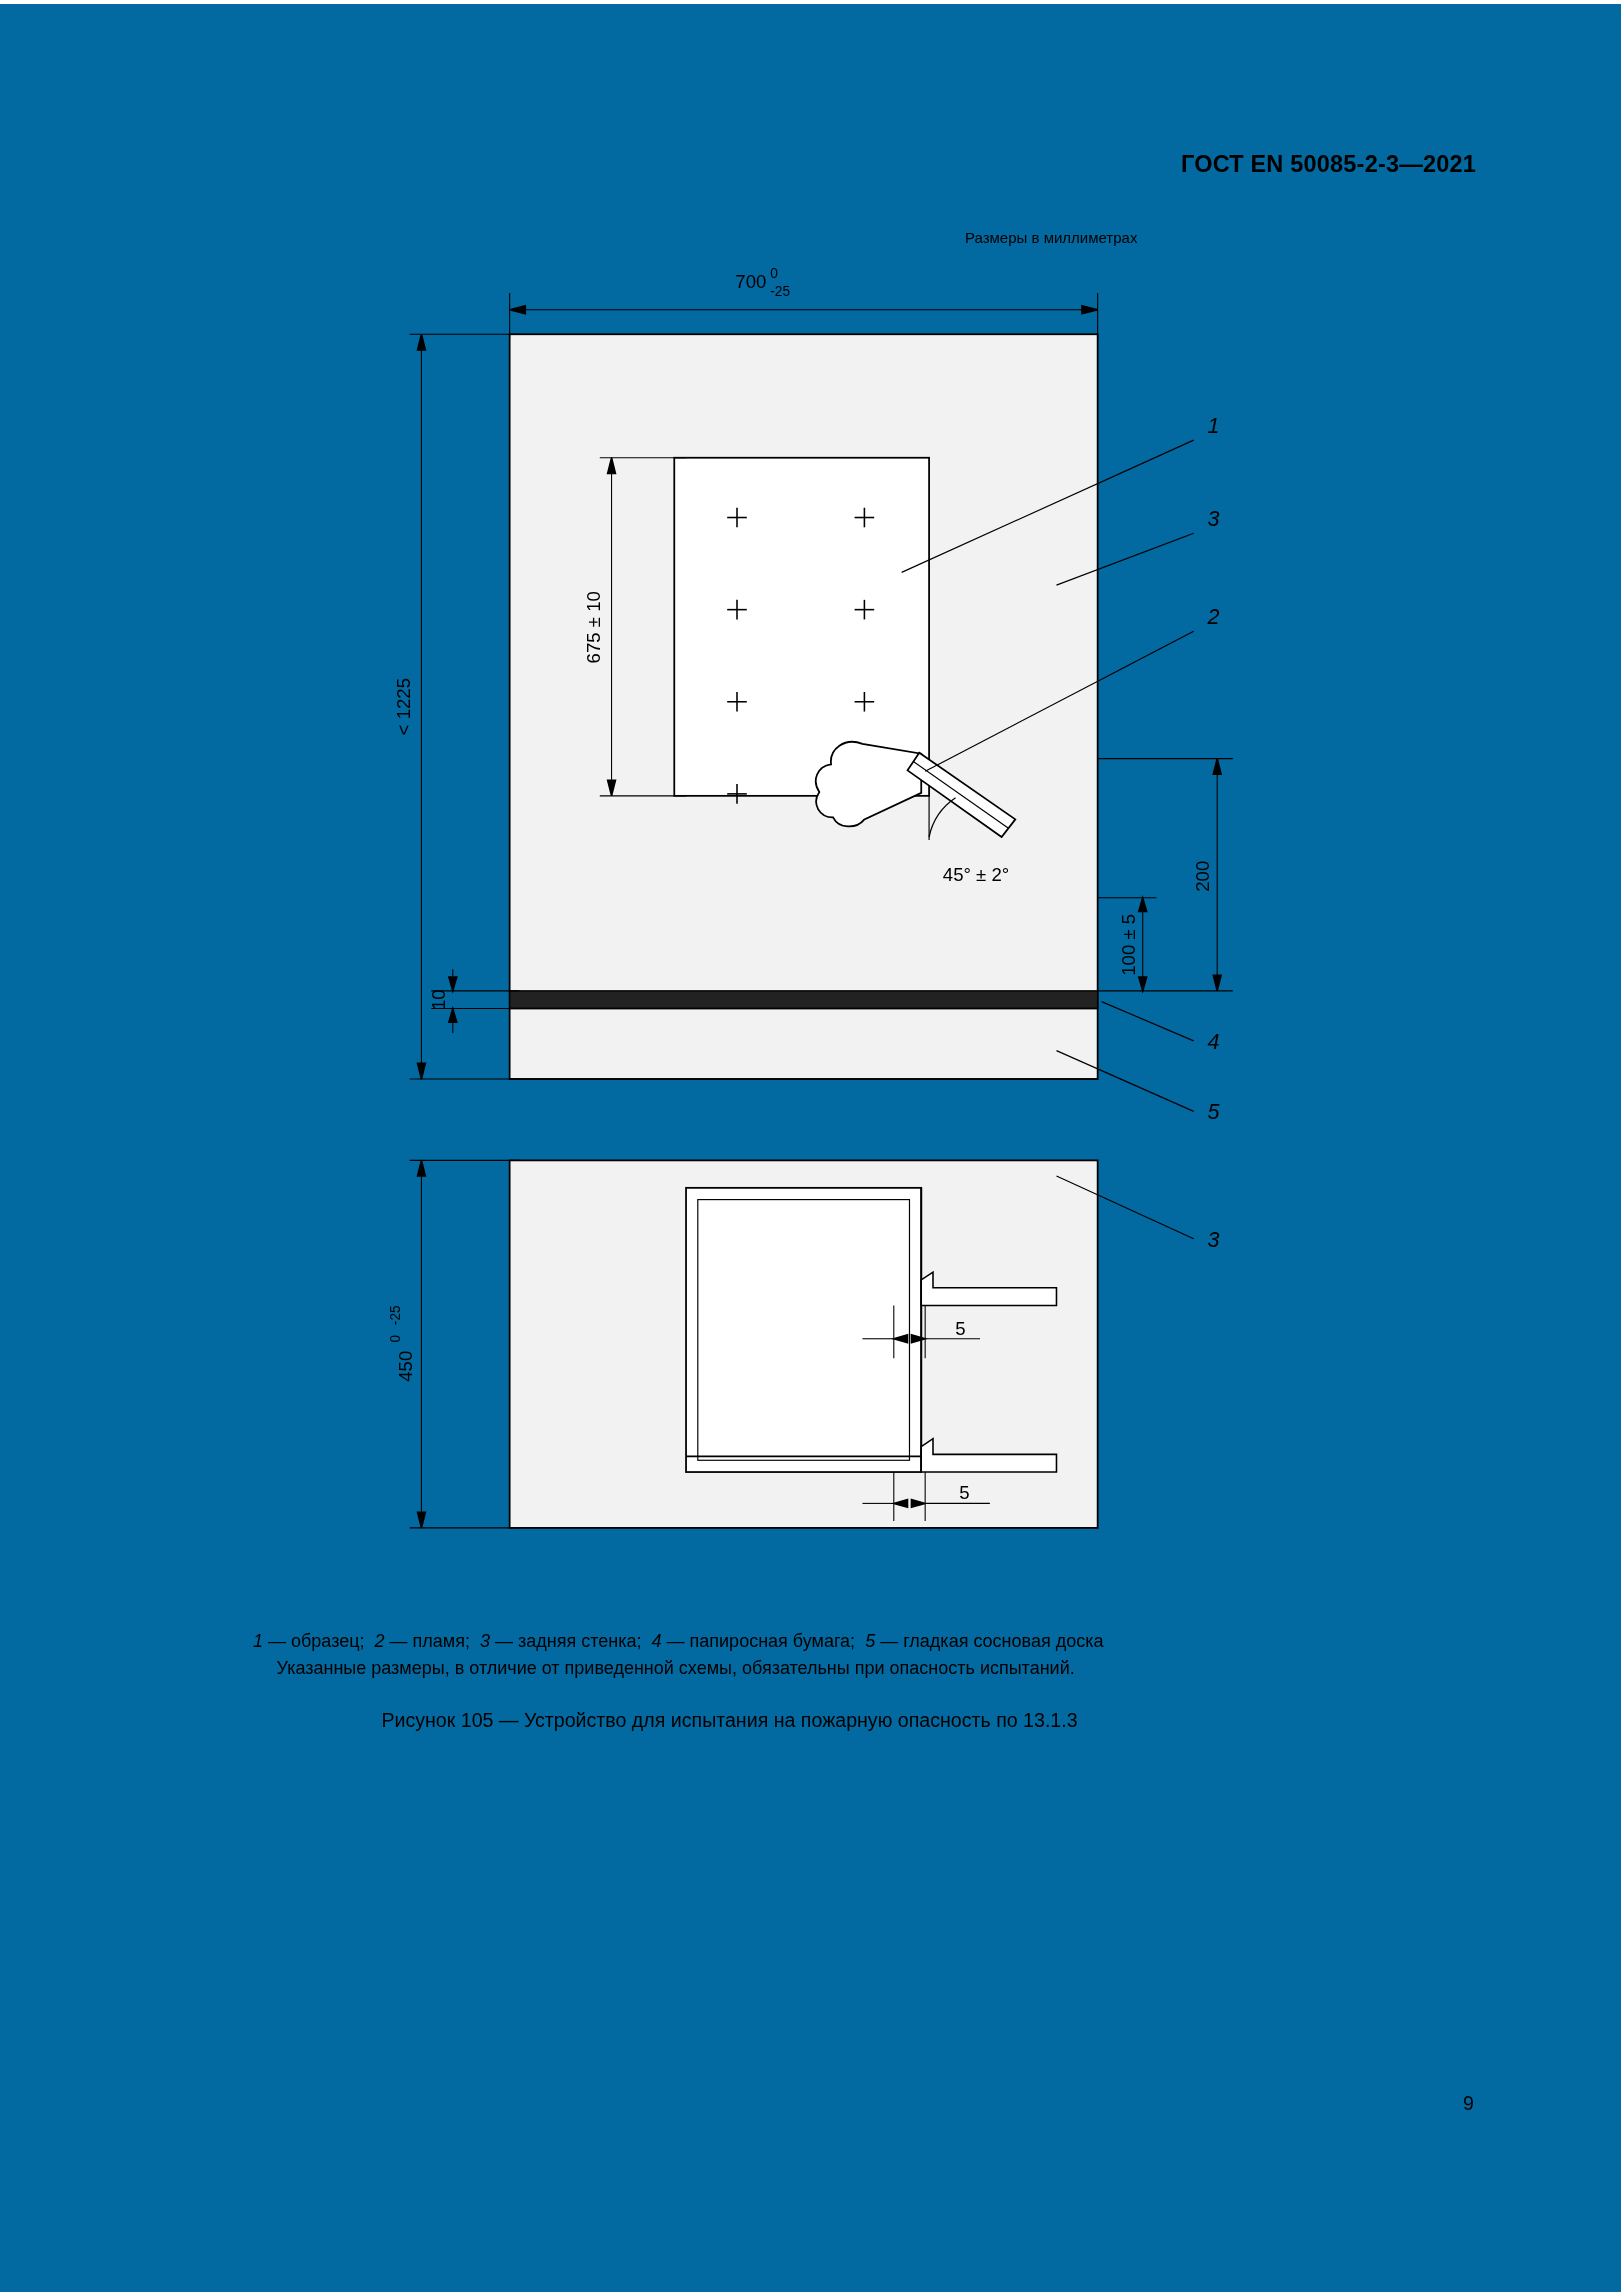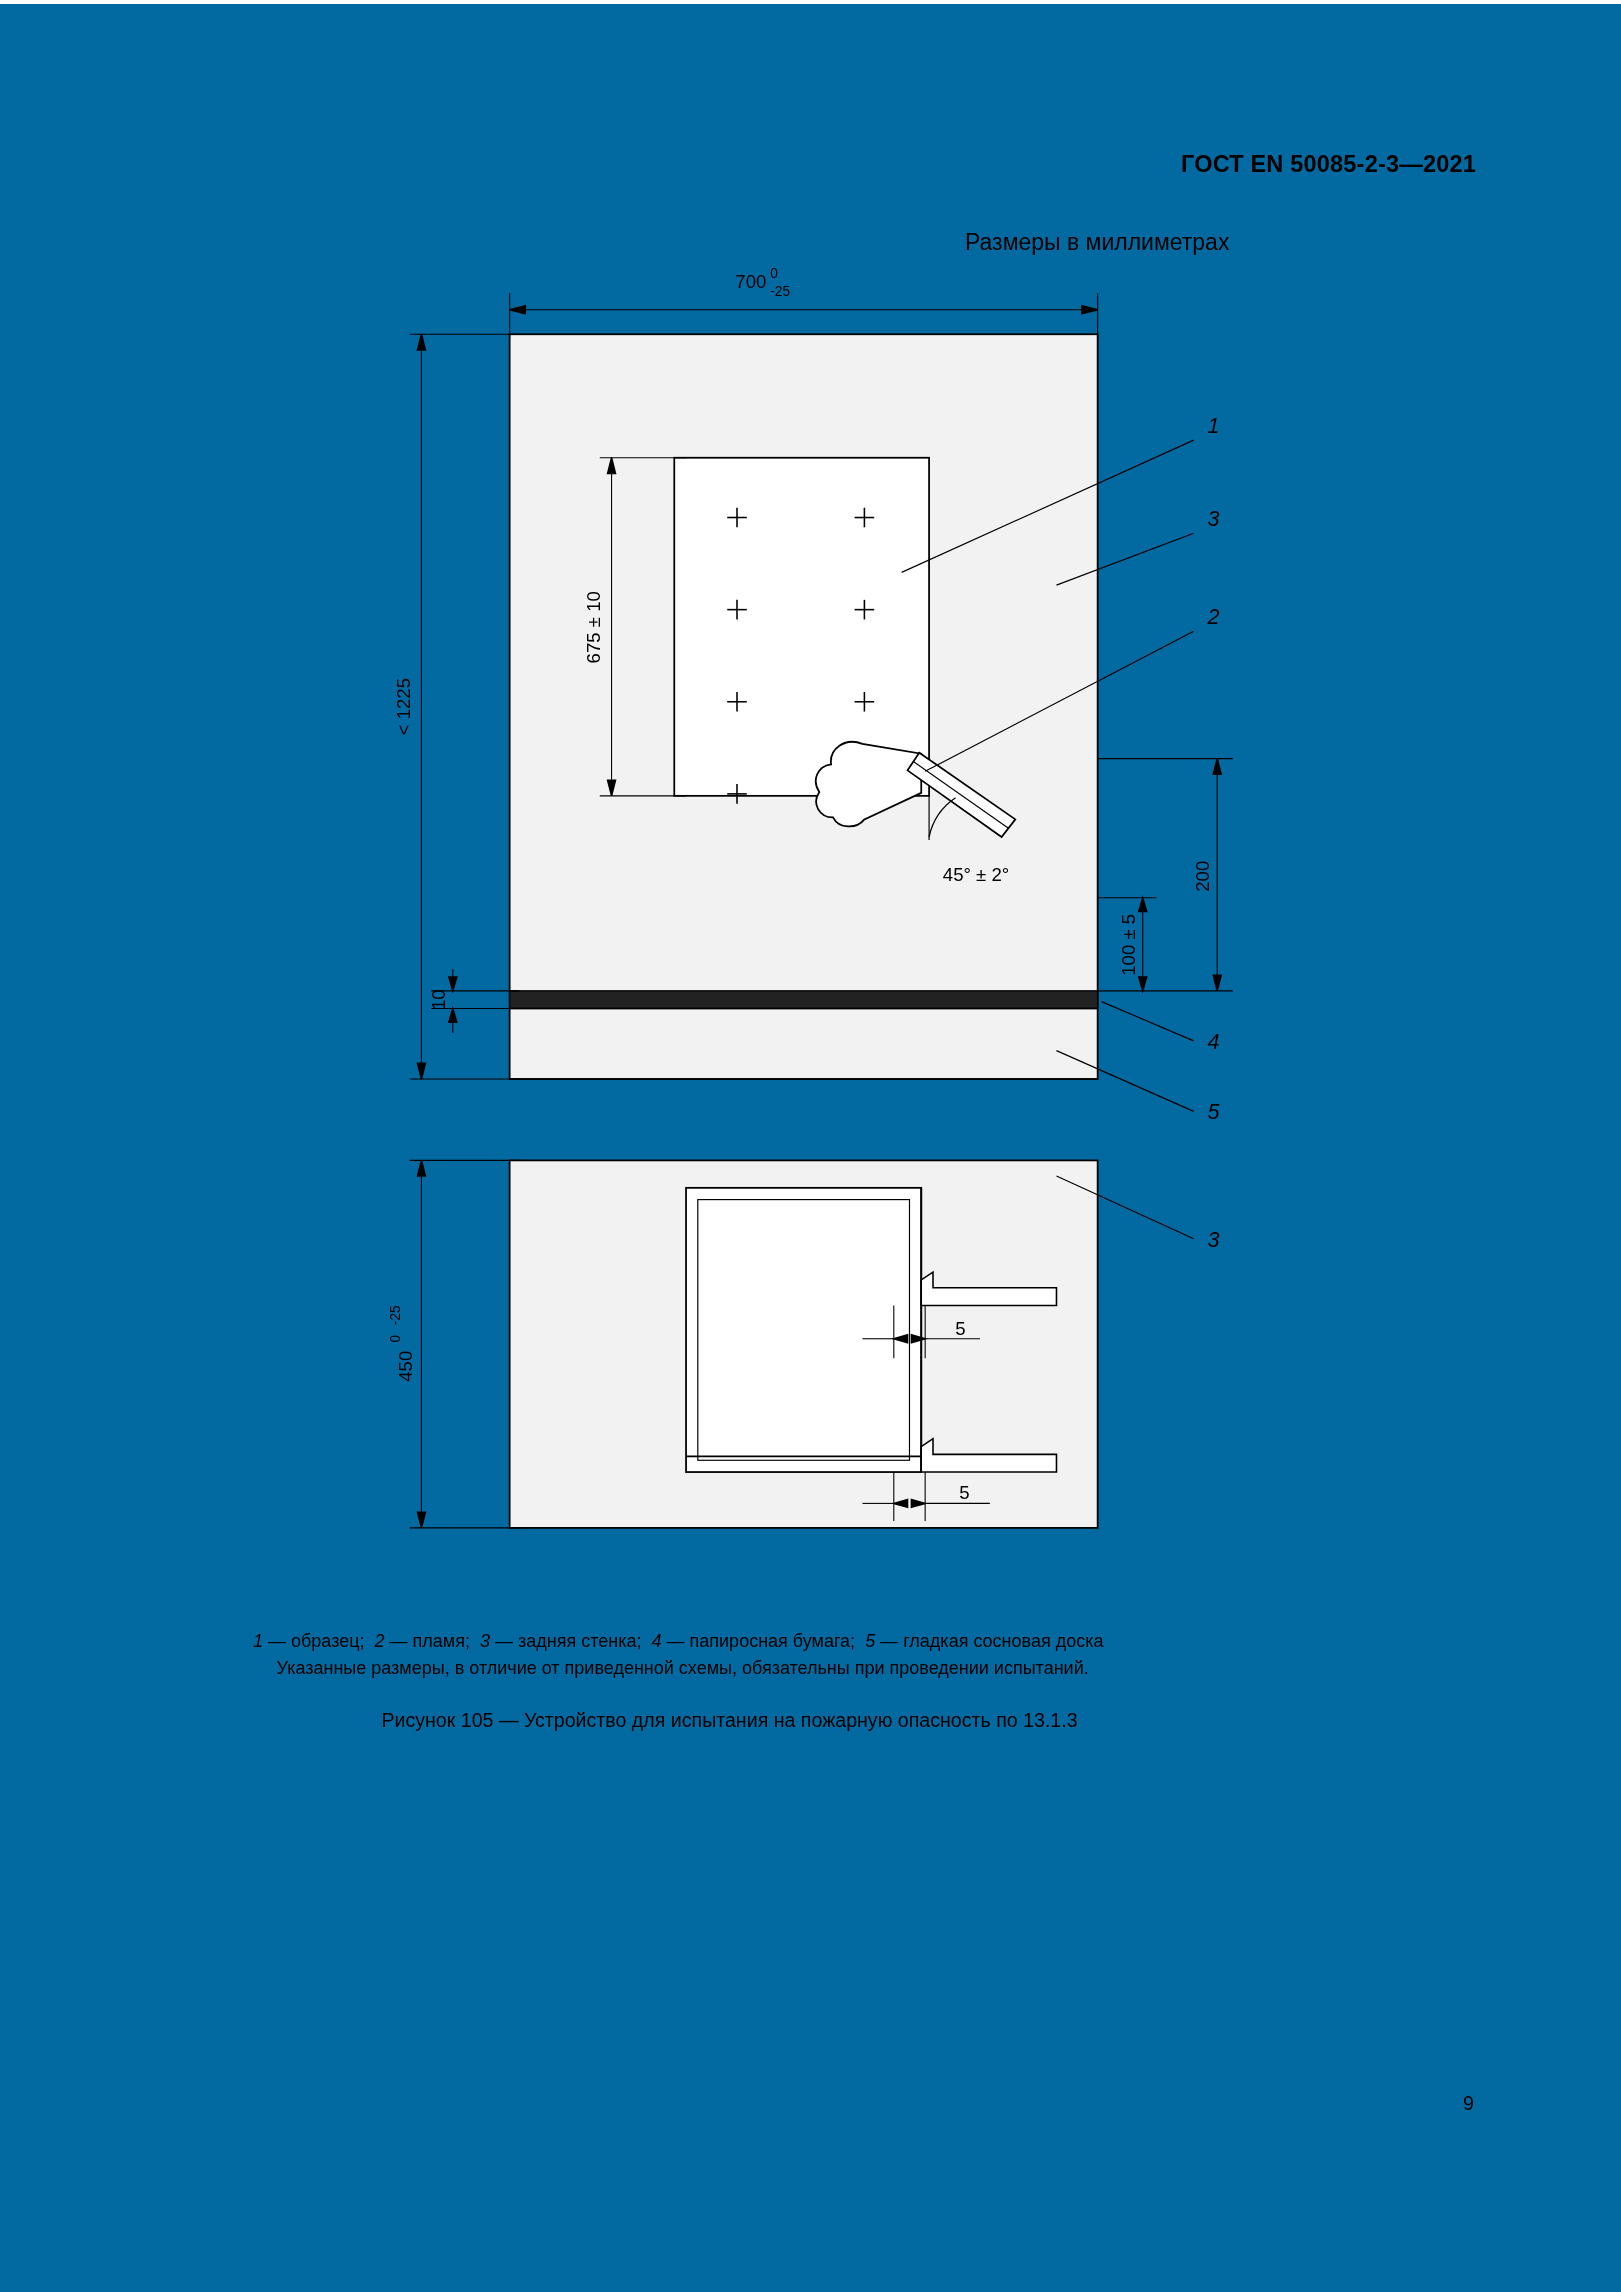--- a/index.html
+++ b/index.html
@@ -28,21 +28,21 @@
     top: 147px;
     font-size: 23.5px;
     font-weight: bold;
     letter-spacing: 0.2px;
     white-space: nowrap;
   }
   .dims-note {
     position: absolute;
     left: 965px;
     top: 225px;
-    font-size: 23px;
+    font-size: 15px;
     white-space: nowrap;
   }
   .figure-wrap {
     position: absolute;
     left: 0;
     top: 245px;
     width: 1621px;
     height: 1372px;
   }
   .legend {
@@ -258,21 +258,21 @@
     <i>1</i>
     <span>— образец;</span>&nbsp;
     <i>2</i>
     <span>— пламя;</span>&nbsp;
     <i>3</i>
     <span>— задняя стенка;</span>&nbsp;
     <i>4</i>
     <span>— папиросная бумага;</span>&nbsp;
     <i>5</i>
     <span>— гладкая сосновая доска</span>
-    <span class="ln2">Указанные размеры, в отличие от приведенной схемы, обязательны при проведении испытаний.</span>
+    <span class="ln2">Указанные размеры, в отличие от приведенной схемы, обязательны при опасность испытаний.</span>
   </div>
 
   <div class="caption">Рисунок 105 — Устройство для испытания на пожарную опасность по 13.1.3</div>
 
   <div class="page-number">9</div>
 
 </div>
 
 
 </body></html>

